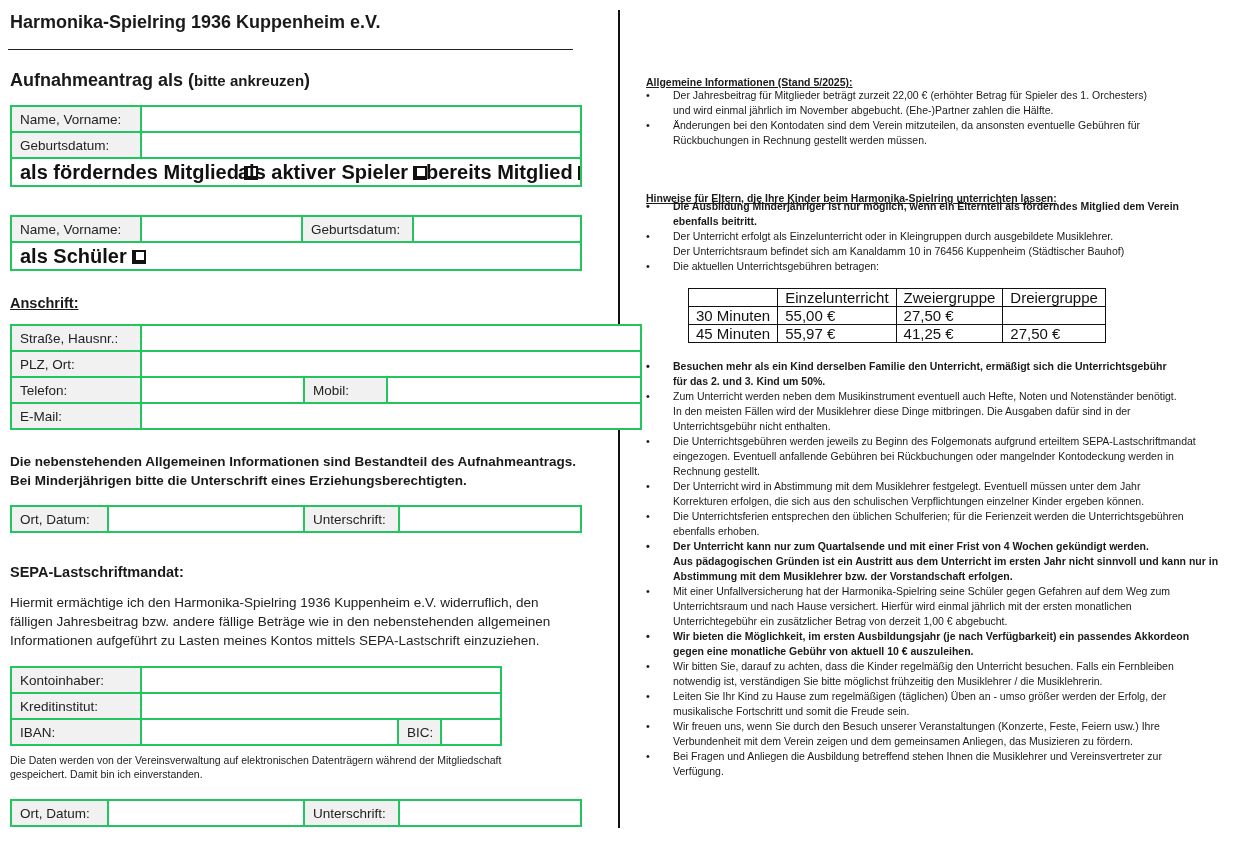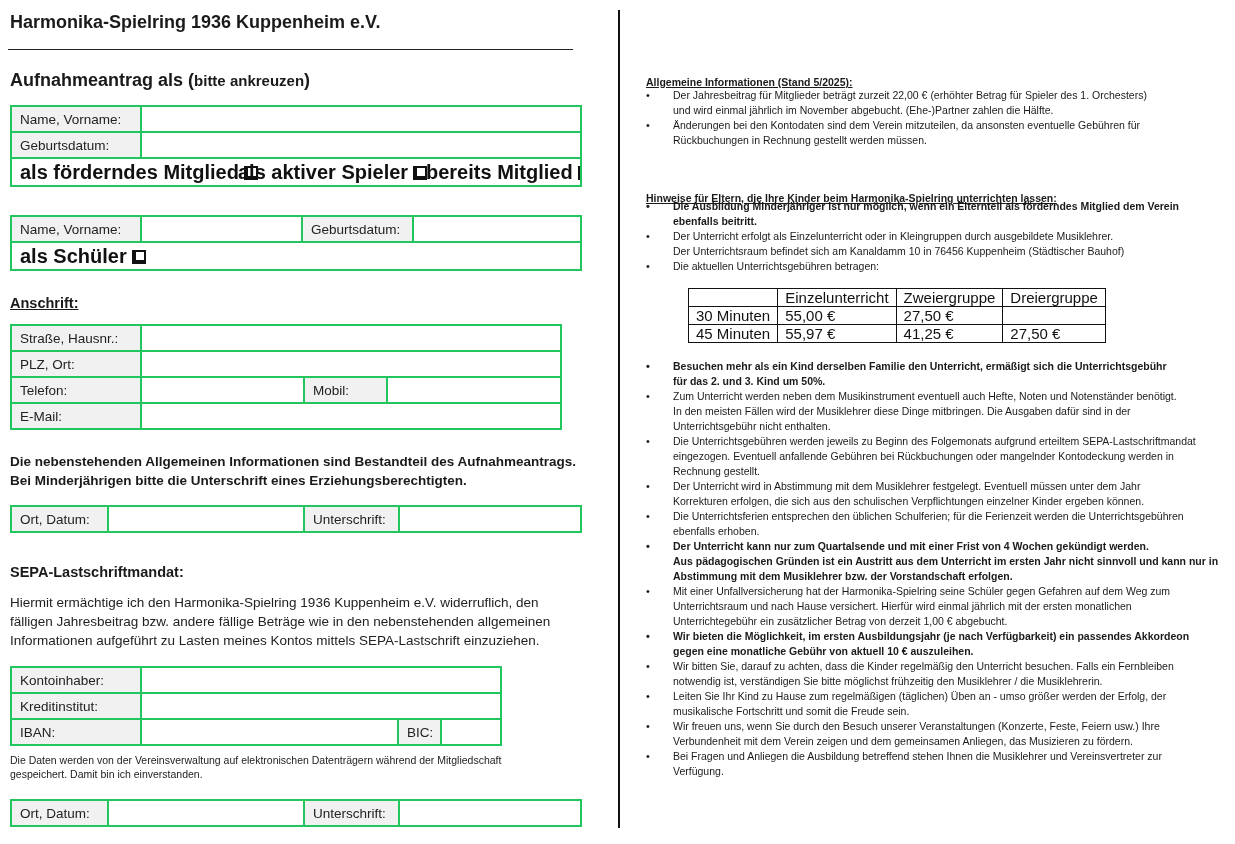--- a/index.html
+++ b/index.html
@@ -94,21 +94,21 @@
   <tr>
     <td class="val bold" colspan="4" style="height:26px;">
       <span class="opt"><span>als Schüler</span><span class="chk"></span></span>
     </td>
   </tr>
 </tbody>
   </table>
 
 <div class="abs sec under" style="left:10px; top:295px;">Anschrift:</div>
 
-<table class="form" style="left:10px; top:324px; width:552px;">
+<table class="form" style="left:10px; top:324px; width:632px;">
   <colgroup>
       <col style="width:130px">
       <col style="width:163px">
       <col style="width:83px">
       <col>
     </colgroup>
   <tbody>
       <tr>
     <td class="lbl">Straße, Hausnr.:</td>
     <td class="val" colspan="3"></td>

